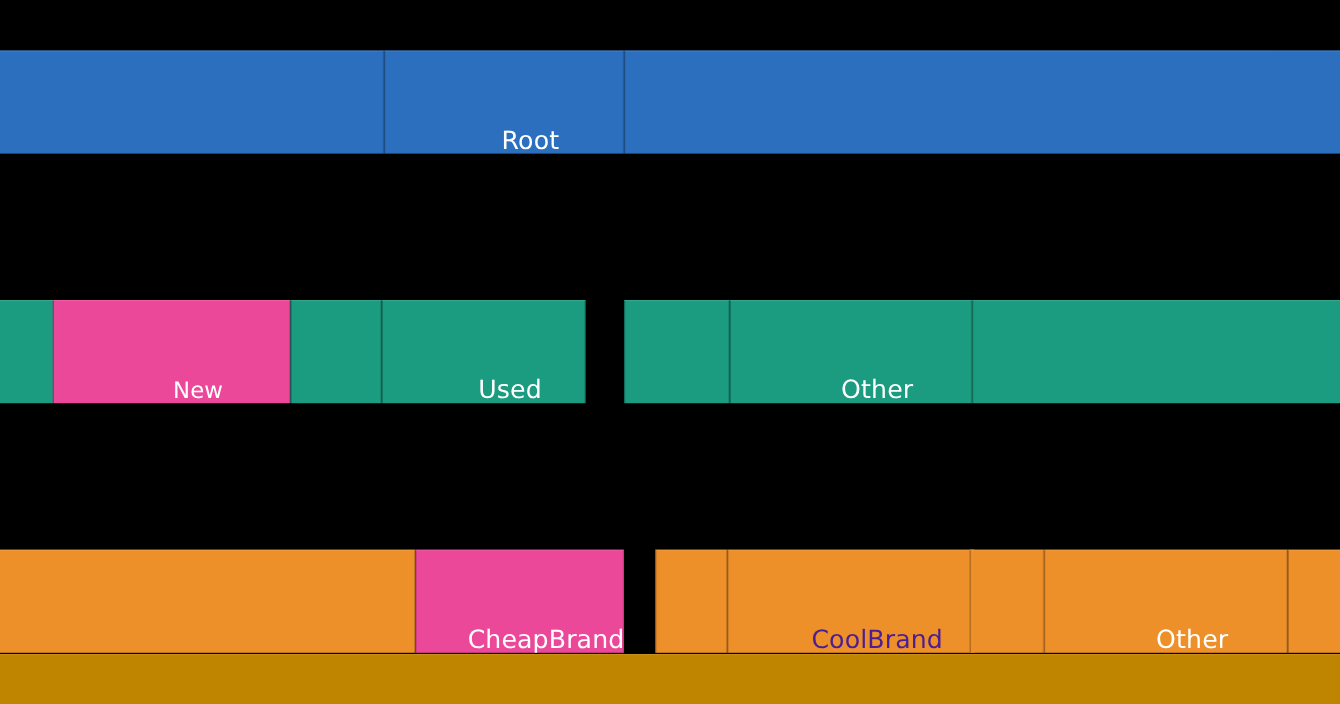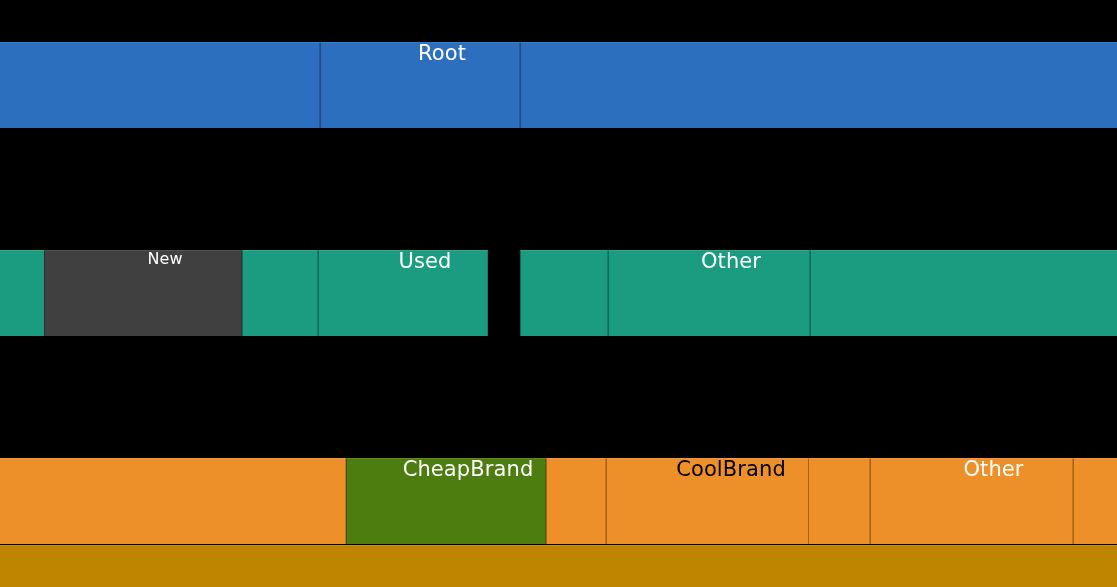--- a/index.html
+++ b/index.html
@@ -24,21 +24,21 @@
     position: absolute;
     left: 0;
     width: 1117px;
   }
   .node {
     position: absolute;
     top: 0;
     height: 100%;
     box-sizing: border-box;
     display: flex;
-    align-items: flex-start;
+    align-items: flex-end;
     justify-content: center;
     overflow: hidden;
     color: #ffffff;
     font-size: 21px;
     line-height: 1;
     letter-spacing: 0.1px;
     white-space: nowrap;
     padding-left: 44px;
   }
   .node.hidden-label {
@@ -61,21 +61,21 @@
         <span>Root</span>
       </div>
       <div class="node hidden-label sep-left sep-top" style="left: 520px; width: 597px; background: rgb(44, 111, 191); font-size: 21px; color: transparent;">
         <span></span>
       </div>
     </div>
     <div class="level" style="top: 250px; height: 86px;">
       <div class="node hidden-label sep-right sep-top" style="left: 0px; width: 44px; background: rgb(27, 155, 127); font-size: 21px; color: transparent;">
         <span></span>
       </div>
-      <div class="node sep-left sep-right sep-top" style="left: 44px; width: 198px; background: #404040; font-size: 16px; color: rgb(255, 255, 255);">
+      <div class="node sep-left sep-right sep-top" style="left: 44px; width: 198px; background: #ec4899; font-size: 19px; color: rgb(255, 255, 255);">
         <span>New</span>
       </div>
       <div class="node hidden-label sep-left sep-right sep-top" style="left: 242px; width: 76px; background: rgb(27, 155, 127); font-size: 21px; color: transparent;">
         <span></span>
       </div>
       <div class="node sep-left sep-right sep-top" style="left: 318px; width: 170px; background: rgb(27, 155, 127); font-size: 21px; color: rgb(255, 255, 255);">
         <span>Used</span>
       </div>
       <div class="node hidden-label sep-left sep-right sep-top" style="left: 520px; width: 88px; background: rgb(27, 155, 127); font-size: 21px; color: transparent;">
         <span></span>
@@ -84,27 +84,27 @@
         <span>Other</span>
       </div>
       <div class="node hidden-label sep-left sep-top" style="left: 810px; width: 307px; background: rgb(27, 155, 127); font-size: 21px; color: transparent;">
         <span></span>
       </div>
     </div>
     <div class="level" style="top: 458px; height: 86px;">
       <div class="node hidden-label sep-right sep-top" style="left: 0px; width: 346px; background: rgb(238, 144, 41); font-size: 21px; color: transparent;">
         <span></span>
       </div>
-      <div class="node sep-left sep-right sep-top" style="left: 346px; width: 200px; background: #4d7c0f; font-size: 21px; color: rgb(255, 255, 255);">
+      <div class="node sep-left sep-right sep-top" style="left: 346px; width: 174px; background: #ec4899; font-size: 21px; color: rgb(255, 255, 255);">
         <span>CheapBrand</span>
       </div>
       <div class="node hidden-label sep-left sep-right sep-top" style="left: 546px; width: 60px; background: rgb(238, 144, 41); font-size: 21px; color: transparent;">
         <span></span>
       </div>
-      <div class="node sep-left sep-right sep-top" style="left: 606px; width: 206px; background: rgb(238, 144, 41); font-size: 21px; color: #000000;">
+      <div class="node sep-left sep-right sep-top" style="left: 606px; width: 206px; background: rgb(238, 144, 41); font-size: 21px; color: #4c1d95;">
         <span>CoolBrand</span>
       </div>
       <div class="node hidden-label sep-left sep-right sep-top" style="left: 808px; width: 62px; background: rgb(238, 144, 41); font-size: 21px; color: transparent;">
         <span></span>
       </div>
       <div class="node sep-left sep-right sep-top" style="left: 870px; width: 203px; background: rgb(238, 144, 41); font-size: 21px; color: rgb(255, 255, 255);">
         <span>Other</span>
       </div>
       <div class="node hidden-label sep-left sep-top" style="left: 1073px; width: 44px; background: rgb(238, 144, 41); font-size: 21px; color: transparent;">
         <span></span>

